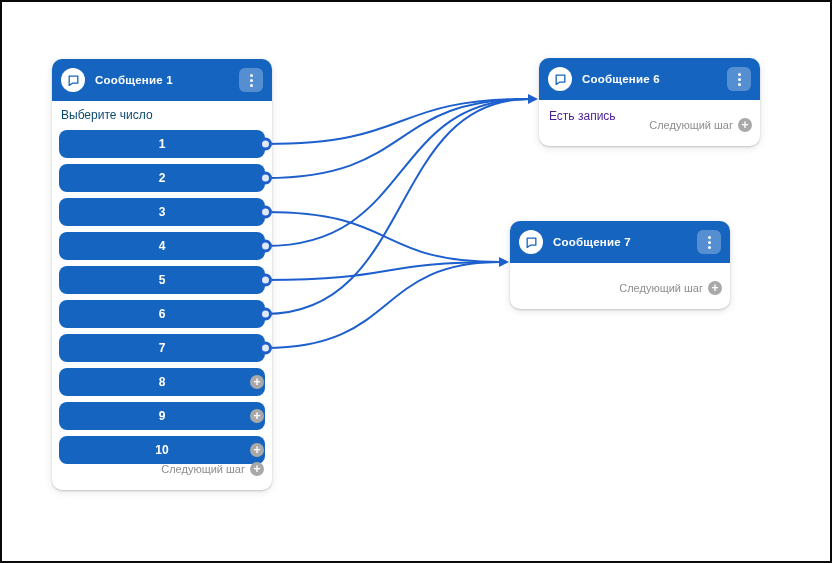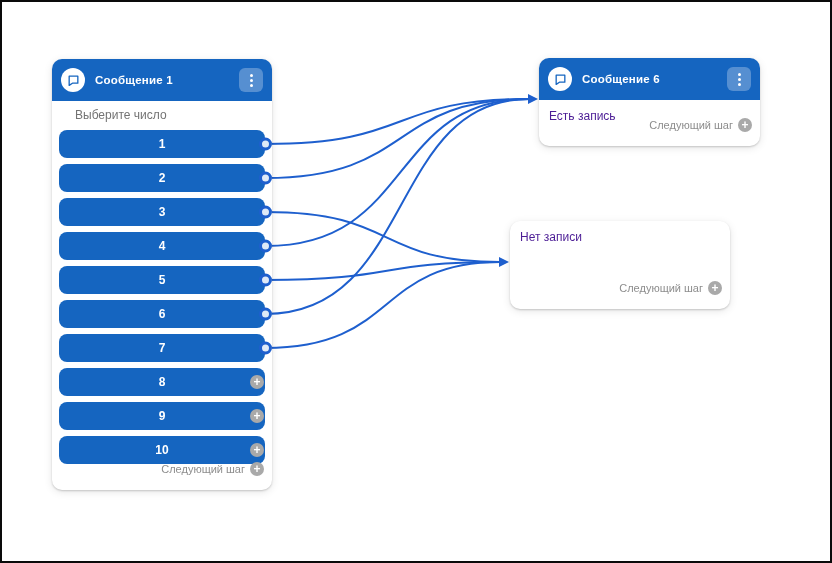--- a/index.html
+++ b/index.html
@@ -38,21 +38,21 @@
   .hdr-title { color: #fff; font-size: 11.5px; font-weight: bold; letter-spacing: .2px; }
   .menu-btn {
     margin-left: auto; width: 24px; height: 24px; border-radius: 6px;
     background: rgba(255,255,255,.28); border: none; cursor: pointer;
     display: flex; flex-direction: column; align-items: center; justify-content: center; gap: 2px;
   }
   .menu-btn i { width: 3px; height: 3px; border-radius: 50%; background: #fff; }
   
   #card-m1 { left: 50px; top: 57px; width: 220px; height: 431px; }
   .m1-body { padding: 5px 7px 0 7px; }
-  .prompt-text { font-size: 12px; color: #737373; margin: 2px 3px 8px 16px; }
+  .prompt-text { font-size: 12px; color: #0c4a6e; margin: 2px 3px 8px 2px; }
   .choice-btn {
     position: relative;
     height: 28px; margin-bottom: 6px;
     background: #1565c0; border-radius: 8px;
     color: #fff; font-size: 12px; font-weight: bold;
     display: flex; align-items: center; justify-content: center;
     cursor: pointer;
   }
   .conn-dot {
     position: absolute; right: -7px; top: 50%; transform: translateY(-50%);
@@ -184,20 +184,32 @@
     </div>
     <div class="small-body">Есть запись</div>
     <div class="next-step">
       <span>Следующий шаг</span>
       <span class="next-add">+</span>
     </div>
   </div>
 
   <div class="card" id="card-m7">
     <div class="in-anchor"></div>
-    <div class="small-body">Нет записи</div>
+    <div class="card-header">
+      <span class="hdr-icon">
+        <svg width="13" height="13" viewBox="0 0 24 24" fill="none" stroke="#1565c0" stroke-width="2.4" stroke-linejoin="round">
+            <path d="M4 4h16v13H10l-6 4z"></path>
+          </svg>
+      </span>
+      <span class="hdr-title">Сообщение 7</span>
+      <button class="menu-btn">
+          <i></i>
+          <i></i>
+          <i></i>
+        </button>
+    </div>
     <div class="next-step">
       <span>Следующий шаг</span>
       <span class="next-add">+</span>
     </div>
   </div>
 
 </div>
 
 </body></html>

